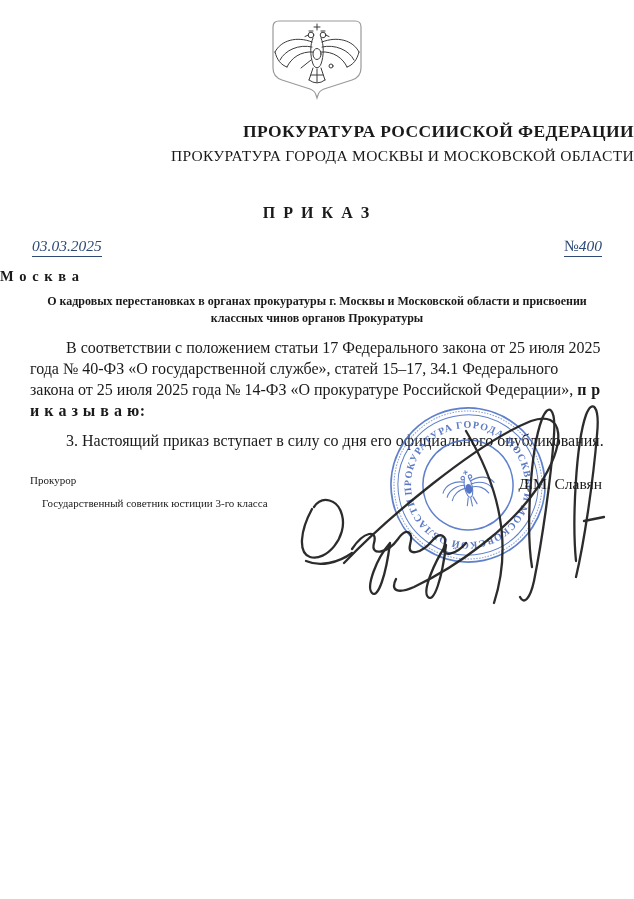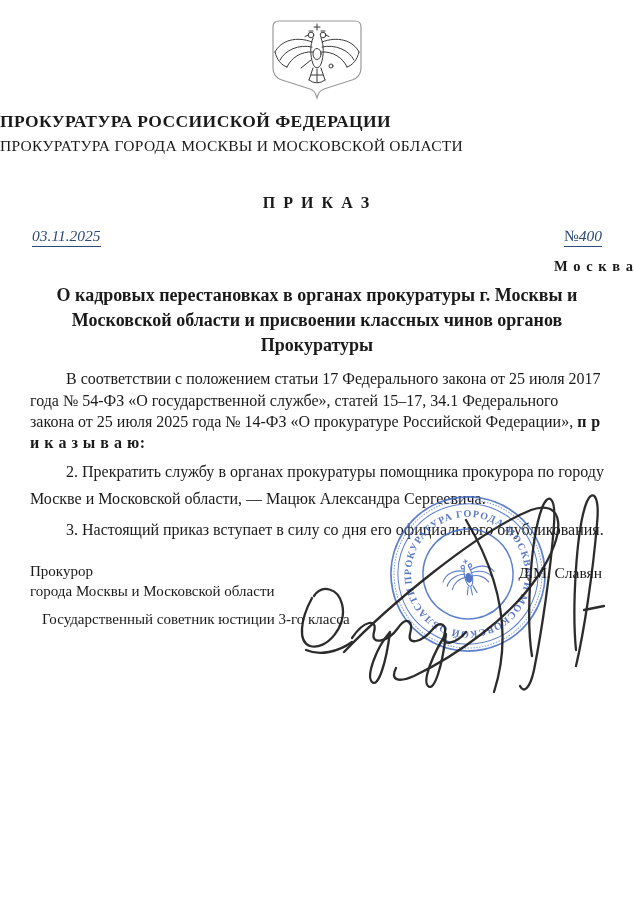--- a/index.html
+++ b/index.html
@@ -8,65 +8,65 @@
     position:relative;
     width:634px; height:899px;
     margin:0 auto;
     background:#ffffff;
     font-family:"Liberation Serif","DejaVu Serif",serif;
     color:#1a1a1a;
     overflow:hidden;
   }
   .emblem-wrap { padding-top:20px; text-align:center; }
   .org1 {
-    margin-top:7px; text-align:left;
+    margin-top:17px; text-align:right;
     font-size:17.5px; font-weight:bold; letter-spacing:.4px;
   }
   .org2 {
-    margin-top:5px; text-align:left;
+    margin-top:5px; text-align:right;
     font-size:15.5px; letter-spacing:.3px;
   }
   .doctype {
     margin-top:39px; text-align:center;
     font-size:16px; font-weight:bold; letter-spacing:2px;
   }
   .date-row {
     margin-top:15px;
     display:flex; justify-content:space-between; align-items:baseline;
     padding:0 32px;
     color:#2e4a76;
     font-size:15.5px;
   }
   .hand { font-style:italic; border-bottom:1.2px solid #2e4a76; padding-bottom:1px; }
   .num-prefix { font-style:normal; }
   .num-val { }
   .city {
-    margin-top:11px; text-align:right;
+    margin-top:11px; text-align:left;
     font-size:14.5px; font-weight:bold; letter-spacing:1px;
   }
   .title {
     margin:8px auto 11px; max-width:552px;
-    text-align:center; font-size:18px; font-weight:bold; line-height:1.38;
+    text-align:center; font-size:12px; font-weight:bold; line-height:1.38;
   }
   .bodytext { padding:0 30px; }
   .intro {
     margin-top:9px; font-size:16px; line-height:1.32;
     text-align:left; text-indent:36px;
   }
   .intro b { letter-spacing:.5px; }
   .items p {
     font-size:16px; text-indent:36px; text-align:justify;
   }
   .items p:nth-child(1) { margin-top:5px; line-height:1.72; }
   .items p:nth-child(2) { margin-top:3px; line-height:1.72; }
   .items p:nth-child(3) { margin-top:7px; line-height:1.45; text-align:left; }
   .sig-section { position:relative; margin-top:13px; height:300px; }
   .sig-left {
     position:relative; z-index:2; padding-left:30px; padding-top:6px;
-    font-size:15px; line-height:1.28; max-width:420px;
+    font-size:11px; line-height:1.28; max-width:420px;
   }
   .sig-rank { margin-top:9px;margin-left:12px; }
   .sig-name {
     position:absolute; z-index:1; top:8px; right:32px;
     font-size:15.5px;
   }
   .stamp {
     position:absolute; z-index:0; left:388px; top:-62px;
     width:160px; height:160px; opacity:.88;
     transform:rotate(-12deg);
@@ -106,33 +106,32 @@
       </g>
     </svg>
   </div>
 
   <div class="org1">ПРОКУРАТУРА РОССИИСКОЙ ФЕДЕРАЦИИ</div>
   <div class="org2">ПРОКУРАТУРА ГОРОДА МОСКВЫ И МОСКОВСКОЙ ОБЛАСТИ</div>
 
   <div class="doctype">П Р И К А З</div>
 
   <div class="date-row">
-    <span class="hand">03.11.2025</span>
+    <span class="hand">03.03.2025</span>
     <span class="hand"><span class="num-prefix">№</span><span class="num-val">400</span></span>
   </div>
 
   <div class="city">М о с к в а</div>
 
   <div class="title">О кадровых перестановках в органах прокуратуры г. Москвы и Московской области и присвоении классных чинов органов Прокуратуры</div>
 
   <div class="bodytext">
-    <p class="intro"><span>В соответствии с положением статьи 17 Федерального закона от 25 июля 2017 года № 54-ФЗ «О государственной службе», статей 15–17, 34.1 Федерального закона от 25 июля 2025 года № 14-ФЗ «О прокуратуре Российской Федерации», </span><b>п р и к а з ы в а ю:</b></p>
+    <p class="intro"><span>В соответствии с положением статьи 17 Федерального закона от 25 июля 2025 года № 40-ФЗ «О государственной службе», статей 15–17, 34.1 Федерального закона от 25 июля 2025 года № 14-ФЗ «О прокуратуре Российской Федерации», </span><b>п р и к а з ы в а ю:</b></p>
 
     <div class="items">
-      <p>2. Прекратить службу в органах прокуратуры помощника прокурора по городу Москве и Московской области, — Мацюк Александра Сергеевича.</p>
       <p>3. Настоящий приказ вступает в силу со дня его официального опубликования.</p>
     </div>
   </div>
 
   <div class="sig-section">
 
     <svg class="stamp" viewBox="0 0 160 160">
       <g stroke="#4a6fc4" fill="none">
         <circle cx="80" cy="80" r="77" stroke-width="1.8"></circle>
         <circle cx="80" cy="80" r="74" stroke-width="1" stroke-dasharray="1.6 1.3" opacity=".75"></circle>
@@ -156,21 +155,20 @@
         <path d="M 55 22 C 70 16 86 20 92 32"></path>
         <path d="M 55 27 C 68 24 82 30 87 40"></path>
         <path d="M 54 32 C 66 31 76 38 80 47"></path>
         <path d="M 46 48 L 42 60 M 50 49 L 50 62 M 54 48 L 58 60"></path>
         <ellipse cx="50" cy="34" rx="5.5" ry="8" fill="#3f63c0" stroke="none"></ellipse>
       </g>
     </svg>
 
     <div class="sig-left">
       <div>Прокурор</div>
-      <div>города Москвы и Московской области</div>
       <div class="sig-rank">Государственный советник юстиции 3-го класса</div>
     </div>
 
     <div class="sig-name">Д.М. Славян</div>
 
     <svg class="signature-svg" viewBox="0 0 324 230">
       <g fill="none" stroke="#1b1b1b" stroke-width="2.3" stroke-linecap="round" opacity=".92">
         <path d="M 58 172 C 100 128 190 52 245 30 C 278 18 282 52 252 96 C 224 138 170 176 128 196 C 112 203 104 200 110 188"></path>
         <path d="M 26 118 C 14 140 12 162 24 166 C 40 171 62 146 56 124 C 52 108 36 104 28 116"></path>
         <path d="M 20 170 C 34 176 52 172 66 162"></path>

